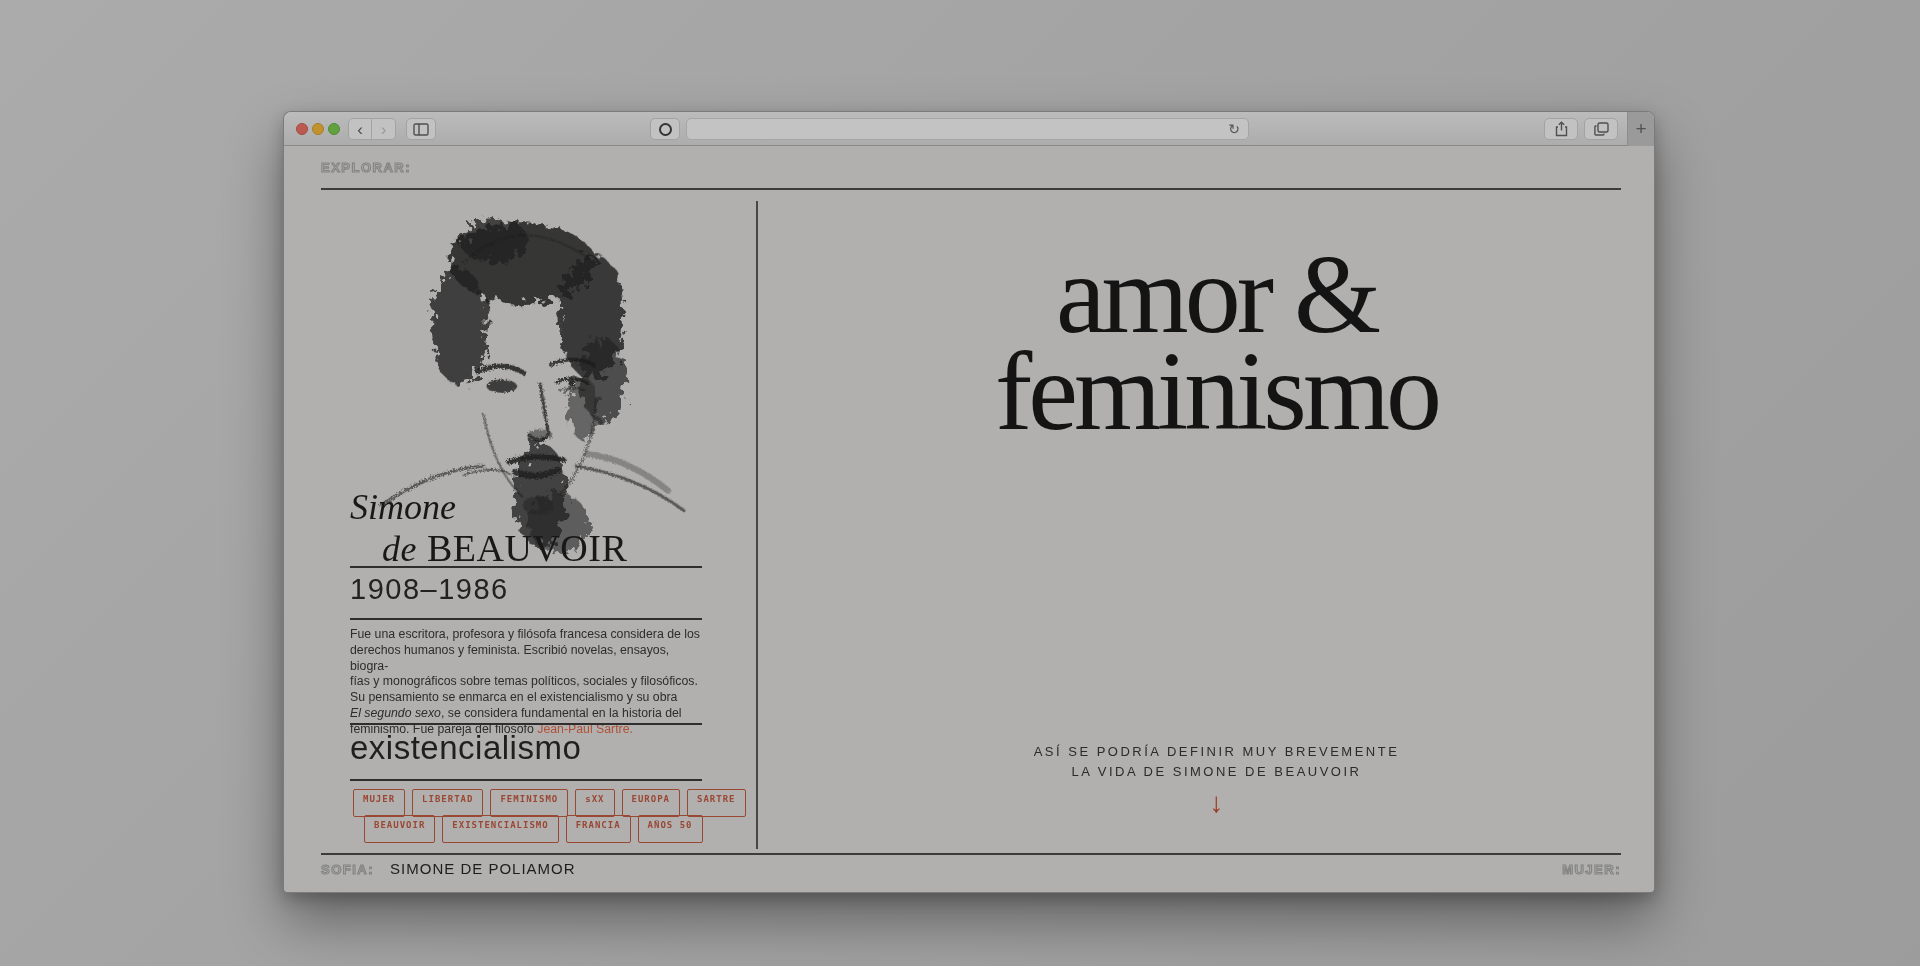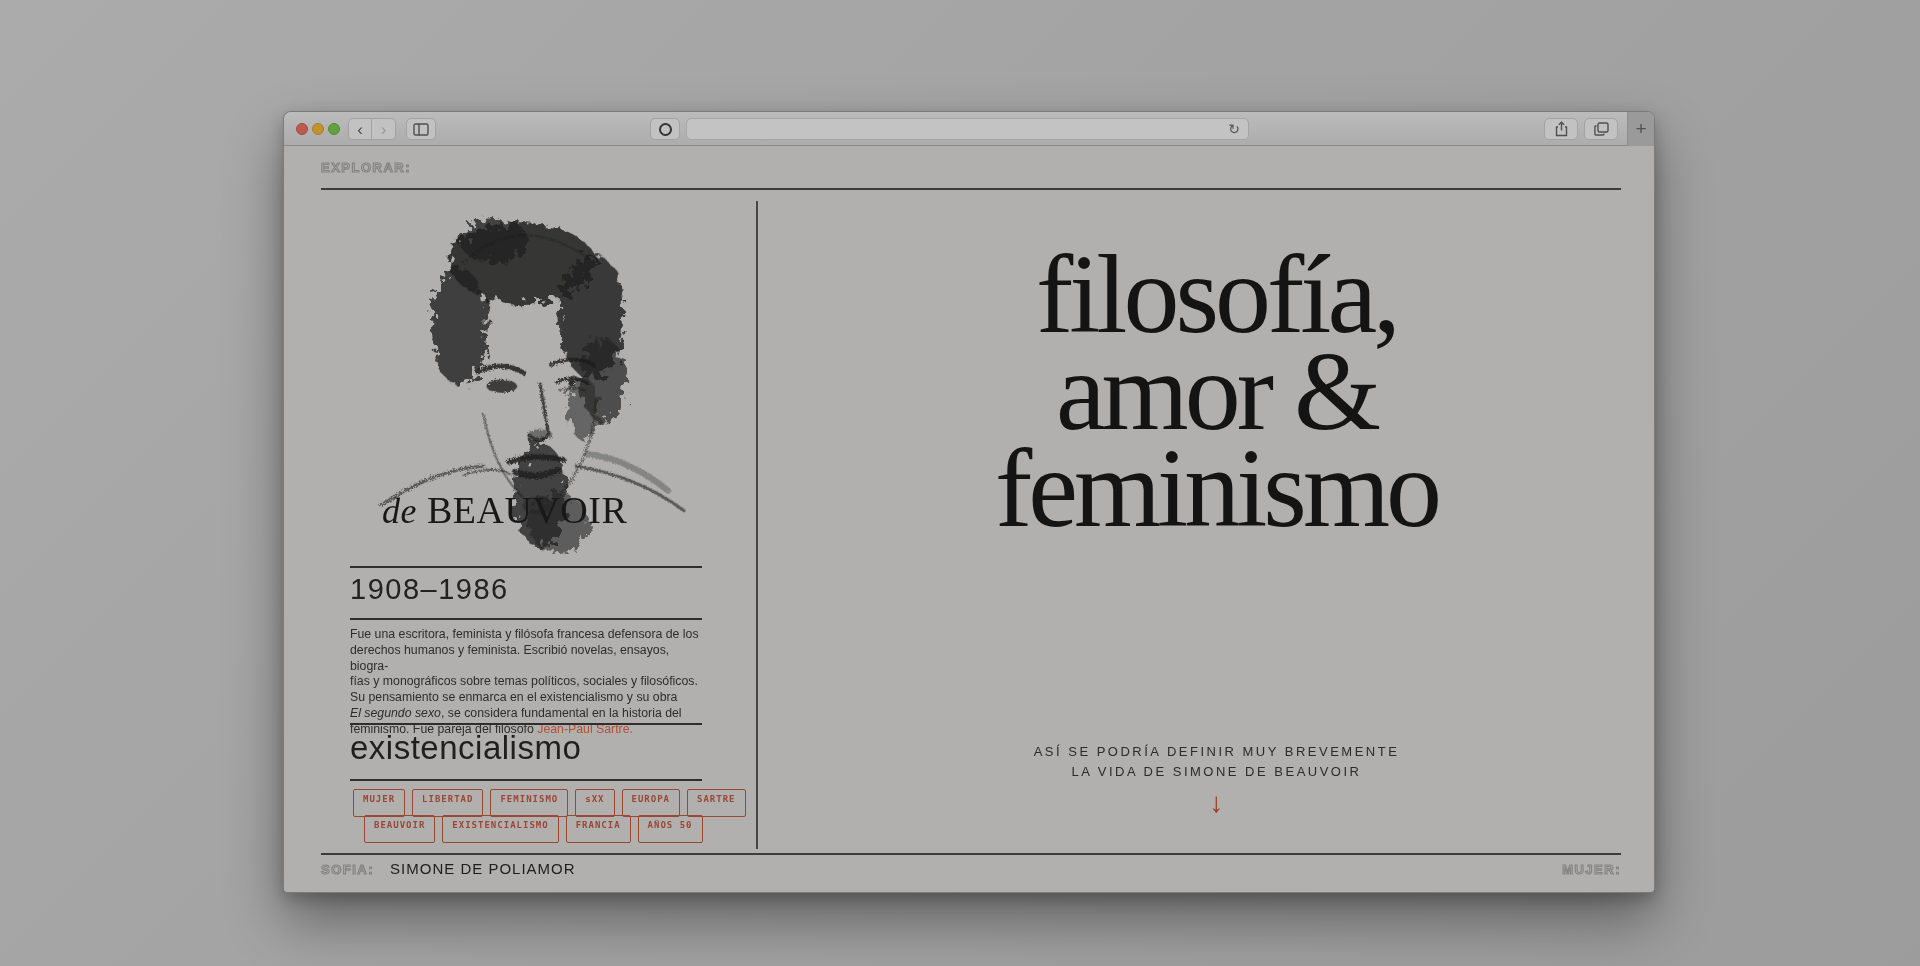--- a/index.html
+++ b/index.html
@@ -210,29 +210,30 @@
         <path d="M251,197 Q249,252 216,291" stroke-width="2" opacity=".5"></path>
         <ellipse cx="194" cy="302" rx="15" ry="9" fill="#242424" stroke="none" opacity=".6"></ellipse>
         <path d="M38,302 Q92,266 140,263" stroke-width="3" opacity=".6"></path>
         <path d="M120,272 Q151,262 166,271" stroke-width="2" opacity=".55"></path>
         <path d="M231,263 Q292,273 338,307" stroke-width="3" opacity=".6"></path>
         <path d="M242,251 Q284,256 322,287" stroke-width="6" opacity=".3"></path>
       </g>
     </svg>
 
     <div id="name">
+      <div class="l1">Simone</div>
       <div class="l2"><span class="de">de</span> <span>BEAUVOIR</span></div>
     </div>
 
     <div class="lrule" id="rule-n1"></div>
     <div id="dates">1908–1986</div>
     <div class="lrule" id="rule-n2"></div>
 
     <div id="bio">
-      <div>Fue una escritora, feminista y filósofa francesa defensora de los</div>
+      <div>Fue una escritora, profesora y filósofa francesa considera de los</div>
       <div>derechos humanos y feminista. Escribió novelas, ensayos, biogra-</div>
       <div>fías y monográficos sobre temas políticos, sociales y filosóficos.</div>
       <div>Su pensamiento se enmarca en el existencialismo y su obra</div>
       <div><span class="it">El segundo sexo</span><span>, se considera fundamental en la historia del</span></div>
       <div><span>feminismo. Fue pareja del filósofo </span><a href="#">Jean-Paul Sartre.</a></div>
     </div>
 
     <div class="lrule" id="rule-n3"></div>
     <div id="keyword">existencialismo</div>
     <div class="lrule" id="rule-n4"></div>
@@ -246,21 +247,20 @@
       <span class="tag">SARTRE</span>
     </div>
     <div class="tagrow" id="tagrow2">
       <span class="tag">BEAUVOIR</span>
       <span class="tag">EXISTENCIALISMO</span>
       <span class="tag">FRANCIA</span>
       <span class="tag">AÑOS 50</span>
     </div>
 
     <div id="hero">
-      <div class="line">filosofía,</div>
       <div class="line">amor &amp;</div>
       <div class="line">feminismo</div>
     </div>
 
     <div id="subtitle">
       <div>ASÍ SE PODRÍA DEFINIR MUY BREVEMENTE</div>
       <div>LA VIDA DE SIMONE DE BEAUVOIR</div>
     </div>
 
     <div id="arrow">↓</div>

